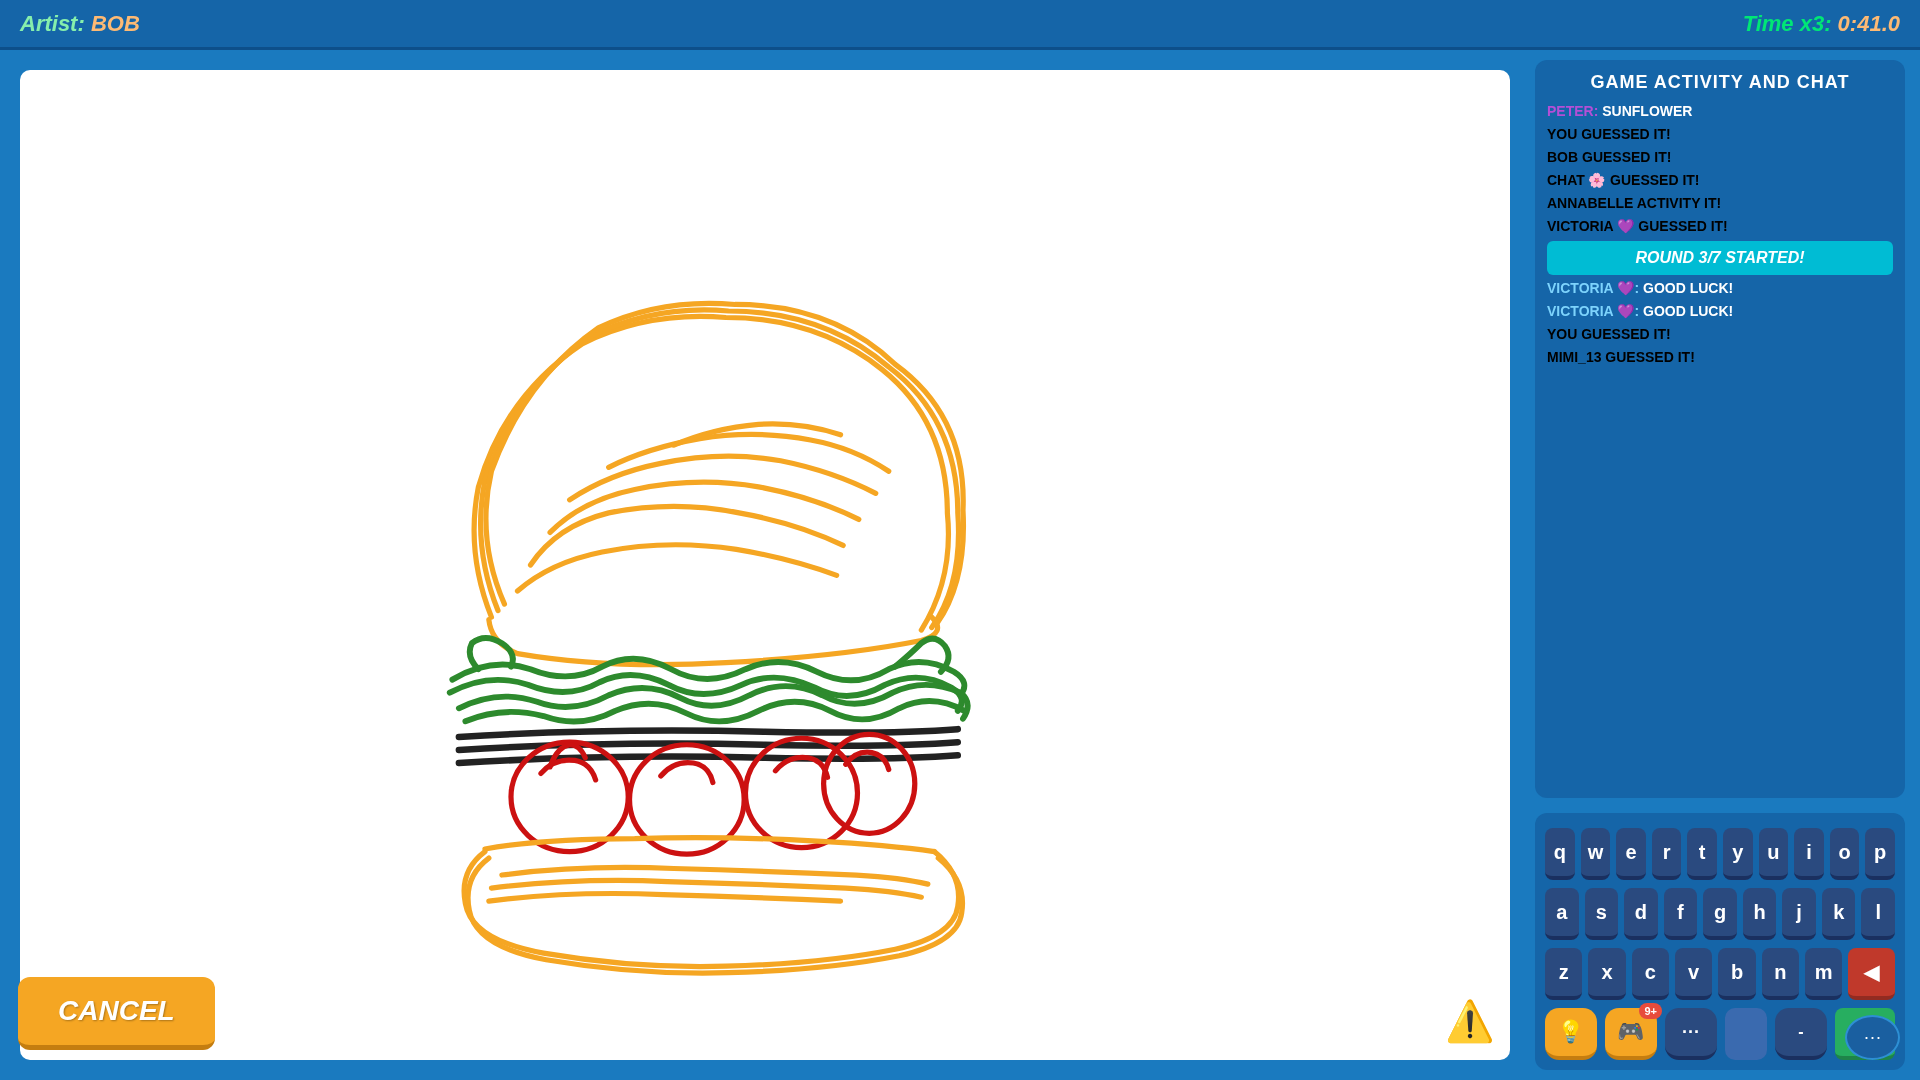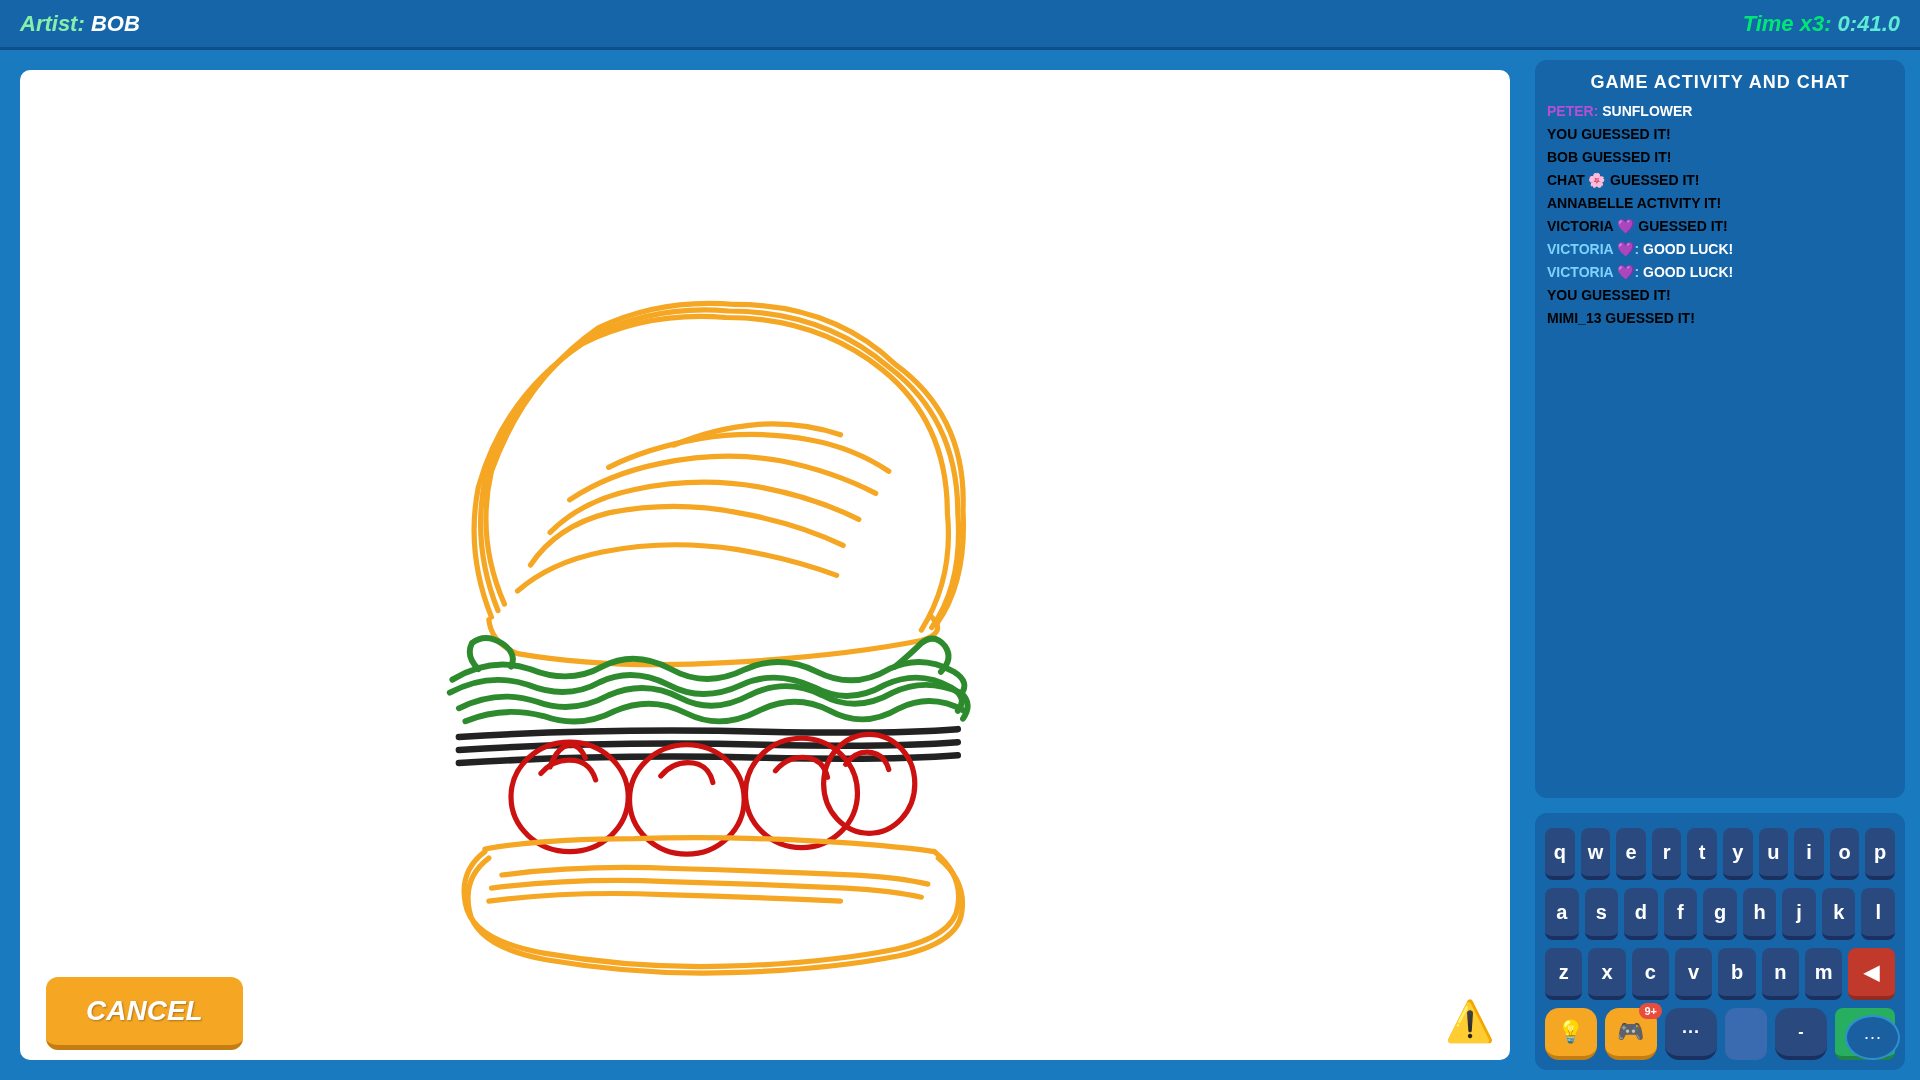--- a/index.html
+++ b/index.html
@@ -65,21 +65,21 @@
       bottom: 15px;
       right: 15px;
       font-size: 40px;
       cursor: pointer;
     }
 
     
     #cancel-button {
       position: absolute;
       bottom: 30px;
-      left: 46px;
+      left: 18px;
       background: #f5a623;
       color: white;
       font-size: 28px;
       font-weight: 900;
       border: none;
       border-radius: 12px;
       padding: 18px 40px;
       cursor: pointer;
       font-style: italic;
       border-bottom: 5px solid #c47d10;
@@ -267,25 +267,25 @@
       top: 0; left: 0;
       width: 100%; height: 100%;
     }
   </style>
 </head>
 <body>
 
 <div id="top-bar">
   <div id="artist-label">
     <span>Artist:</span>
-    <span style="color:#ffffff;">BOB</span>
+    <span style="color:#fdba74;">BOB</span>
   </div>
   <div id="timer-label">
     <span>Time x3:</span>
-    <span style="color:#5eead4;">0:41.0</span>
+    <span style="color:#fdba74;">0:41.0</span>
   </div>
 </div>
 
 <div id="main">
 
   <div id="canvas-area">
     <svg id="drawing-svg" viewBox="0 0 1040 760" xmlns="http://www.w3.org/2000/svg">
 
       <g stroke="#f5a623" stroke-width="4" fill="none" stroke-linecap="round" stroke-linejoin="round">
 
@@ -374,20 +374,21 @@
       </div>
 
       <div class="chat-message">
         <span class="guess-msg">ANNABELLE ACTIVITY IT!</span>
       </div>
 
       <div class="chat-message">
         <span class="guess-msg">VICTORIA 💜 GUESSED IT!</span>
       </div>
 
+      <div class="chat-message round-start">ROUND 3/7 STARTED!</div>
 
       <div class="chat-message good-luck">
         <span class="player-name">VICTORIA 💜:</span>
         <span> GOOD LUCK!</span>
       </div>
 
       <div class="chat-message good-luck">
         <span class="player-name">VICTORIA 💜:</span>
         <span> GOOD LUCK!</span>
       </div>

